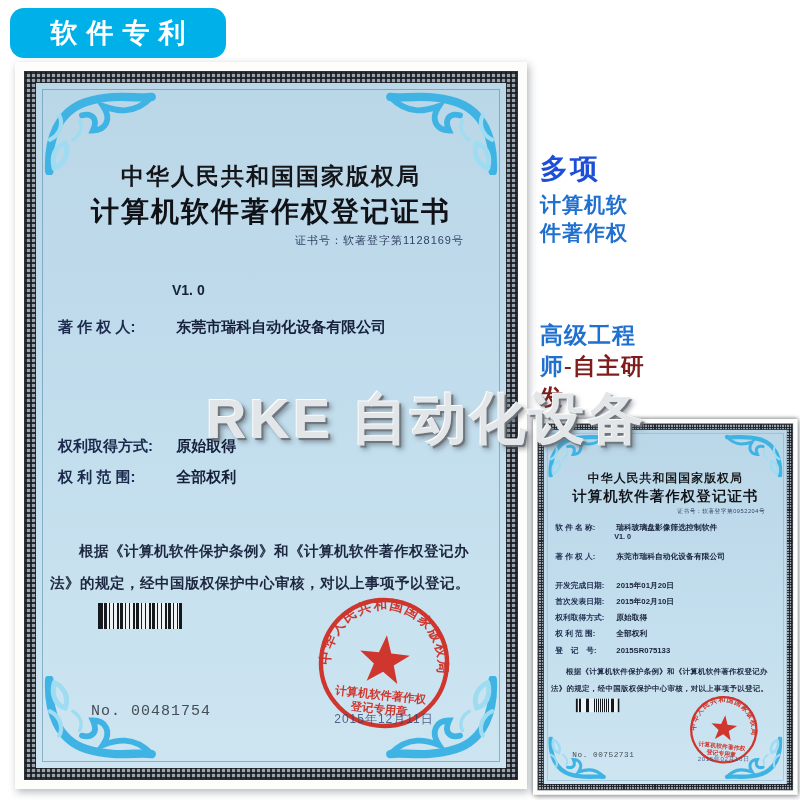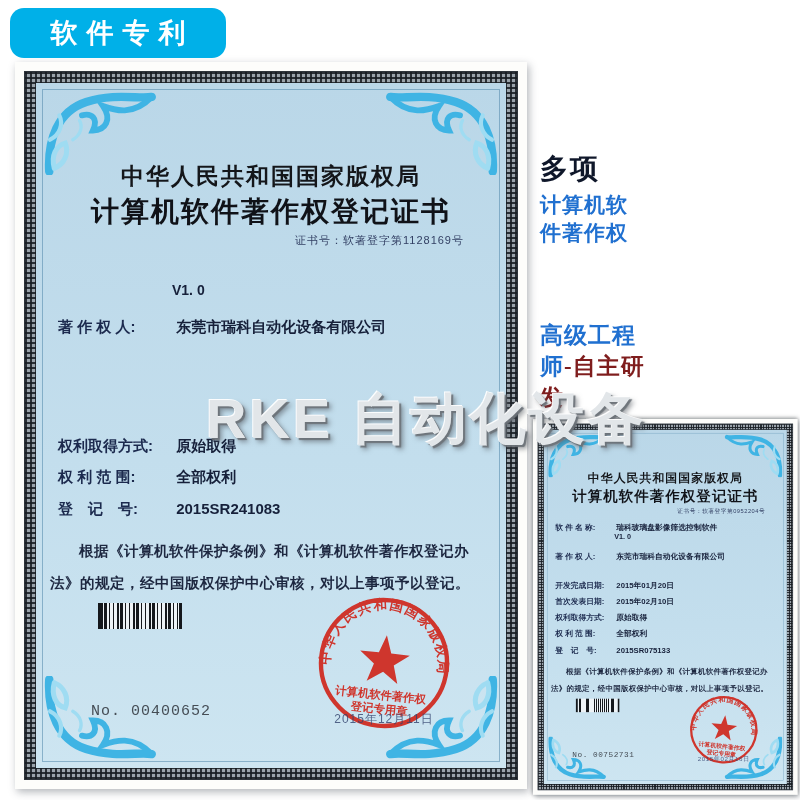--- a/index.html
+++ b/index.html
@@ -60,21 +60,21 @@
     font-family:"Liberation Mono","DejaVu Sans Mono",monospace;letter-spacing:1px;}
 
   
   .small-wrap{position:absolute;left:533px;top:419px;width:267px;height:378px;z-index:2;}
   .small-wrap .cert{transform:scale(0.517);transform-origin:top left;left:0;top:0;
     box-shadow:0 -4px 7px rgba(60,65,70,.35),-4px 0 7px rgba(60,65,70,.25),3px 4px 9px rgba(40,50,60,.4);}
 
   
   .note{position:absolute;z-index:3;font-weight:800;
     font-family:"Liberation Serif","DejaVu Serif",serif;}
-  .note-multi{left:540px;top:150px;font-size:28px;color:#0f172a;letter-spacing:2px;}
+  .note-multi{left:540px;top:150px;font-size:28px;color:#1d4ed8;letter-spacing:2px;}
   .note-copy{left:540px;top:191px;font-size:21px;color:#2070d0;letter-spacing:1px;}
   .note-comp{left:540px;top:276px;font-size:31px;color:#0d0d0d;letter-spacing:2px;}
   .note-eng{left:540px;top:320px;font-size:23px;letter-spacing:1px;}
   .note-eng .blue{color:#2070d0;margin-top:34px;} .note-eng .black{color:#7f1d1d;font-family:Liberation Serif, serif;}
 
   
   .watermark{position:absolute;left:206px;top:382px;z-index:40;pointer-events:none;
     font-size:56px;font-weight:bold;letter-spacing:3px;color:#e2e6e9;white-space:nowrap;
     text-shadow:-1px -1px 0 rgba(255,255,255,.95),2px 2px 1px rgba(108,114,120,.95),4px 4px 5px rgba(80,86,92,.55);}
 </style>
@@ -132,40 +132,36 @@
           <span class="fvalue">东莞市瑞科自动化设备有限公司</span>
         </div>
         <div class="row r4">
           <span class="flabel">权利取得方式:</span>
           <span class="fvalue">原始取得</span>
         </div>
         <div class="row r5">
           <span class="flabel">权 利 范 围:</span>
           <span class="fvalue">全部权利</span>
         </div>
-        <div class="row r6">
-          <span class="flabel">登　记　号:</span>
-          <span class="fvalue">2015SR241083</span>
-        </div>
 
         <div class="statement">根据《计算机软件保护条例》和《计算机软件著作权登记办法》的规定，经中国版权保护中心审核，对以上事项予以登记。</div>
 
         <div class="barcode"></div>
 
         <svg class="stamp" viewBox="0 0 160 160">
           <use href="#seal"></use>
           <text font-size="15.5" font-weight="bold" fill="#d0291f" letter-spacing="2">
             <textPath href="#seal-arc" startOffset="2">中华人民共和国国家版权局</textPath>
           </text>
           <text x="80" y="121" text-anchor="middle" font-size="13" font-weight="bold" fill="#d0291f">计算机软件著作权</text>
           <text x="80" y="137" text-anchor="middle" font-size="13" font-weight="bold" fill="#d0291f">登记专用章</text>
         </svg>
         <div class="stamp-date">2015年12月11日</div>
 
-        <div class="serial">No. 00400652</div>
+        <div class="serial">No. 00481754</div>
       </div>
     </div>
   </div>
 
   <div class="small-wrap">
     <div class="cert">
       <div class="frame">
         <div class="paper">
           <svg class="corner tl">
               <use href="#flourish"></use>

